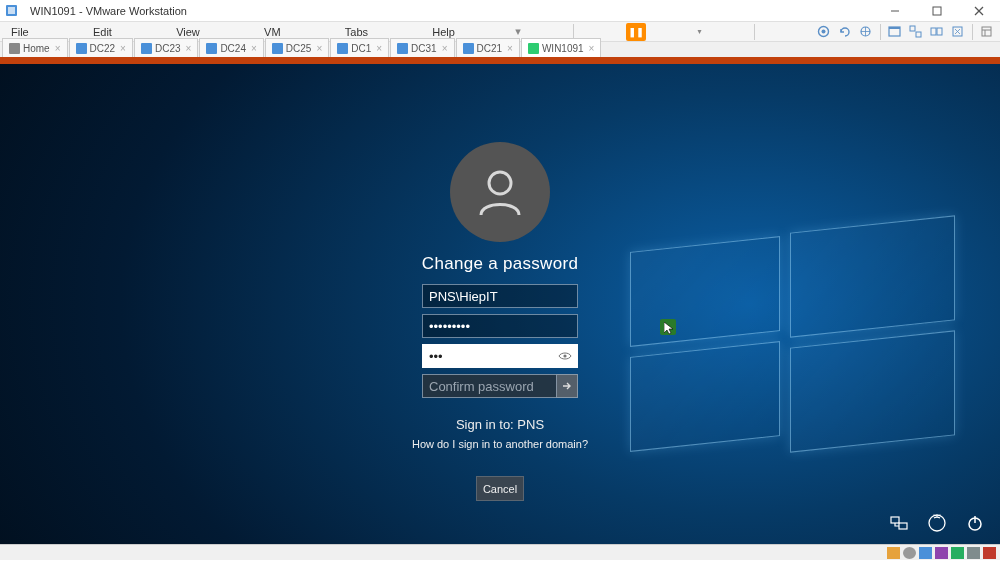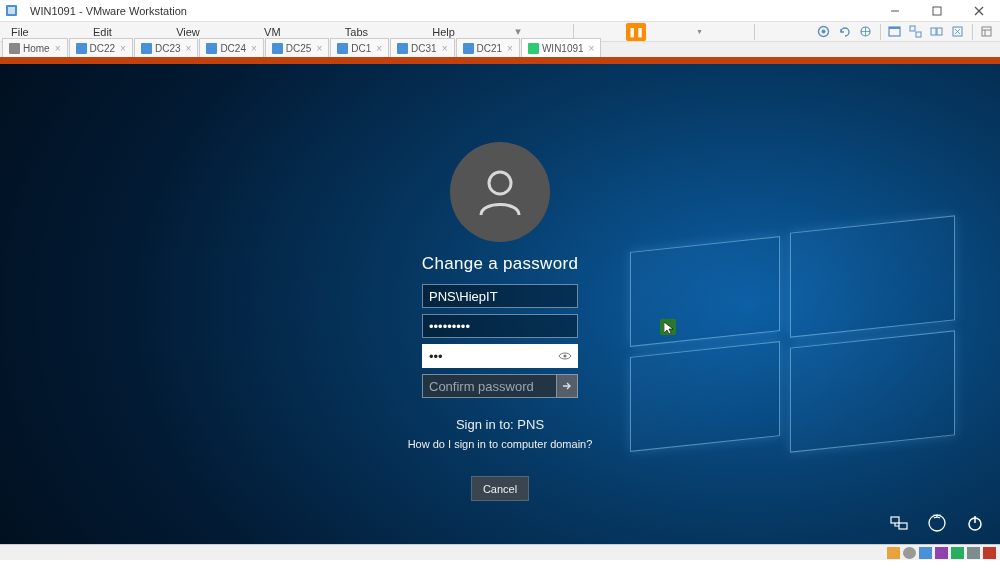--- a/index.html
+++ b/index.html
@@ -48,21 +48,21 @@
 .login h1 { font-weight: 300; font-size: 17px; margin-bottom: 10px; letter-spacing: 0.3px; }
 .field-wrap { margin: 0 auto 6px; width: 156px; position: relative; }
 .field { width: 100%; height: 24px; background: rgba(0,0,0,0.35); border: 1px solid rgba(180,200,220,0.6); color: #fff; font-size: 13px; padding: 0 6px; outline: none; }
 .field.active { background: #fff; color: #222; border-color: #fff; padding-right: 22px; }
 .field.confirm { background: rgba(40,50,60,0.85); padding-right: 39px; }
 .field::placeholder { color: #9aa5b0; }
 .reveal { position: absolute; right: 4px; top: 3px; width: 18px; height: 18px; display: flex; align-items: center; justify-content: center; cursor: pointer; color: #666; }
 .submit { position: absolute; right: 0; top: 0; width: 22px; height: 24px; background: rgba(90,100,110,0.9); border: 1px solid rgba(180,200,220,0.5); display: flex; align-items: center; justify-content: center; cursor: pointer; color: #ddd; }
 .subtext { font-size: 13px; margin-top: 19px; color: #eee; }
 .linktext { font-size: 11px; margin-top: 6px; color: #eee; cursor: pointer; }
-.cancel-btn { margin: 26px auto 0; width: 58px; height: 25px; background: #3a4550; border: 1px solid #5a6570; color: #eee; font-size: 11px; cursor: pointer; }
+.cancel-btn { margin: 26px auto 0; width: 48px; height: 25px; background: #3a4550; border: 1px solid #5a6570; color: #eee; font-size: 11px; cursor: pointer; }
 
 
 .lock-sysicons { position: absolute; right: 14px; bottom: 10px; display: flex; gap: 16px; color: #fff; }
 .lock-sysicons .si { width: 22px; height: 22px; cursor: pointer; display: flex; align-items: center; justify-content: center; }
 
 
 .cursor { position: absolute; width: 18px; height: 18px; pointer-events: none; }
 .cursor .cbox { position: absolute; width: 16px; height: 16px; background: #2a7a2a; border-radius: 2px; }
 
 
@@ -249,21 +249,21 @@
       </div>
       <div class="field-wrap">
         <input class="field confirm" type="text" placeholder="Confirm password" style="">
         <span class="submit">
           <svg width="12" height="12" viewBox="0 0 12 12">
               <path d="M2 6 L9 6 M6 3 L9 6 L6 9" fill="none" stroke="#ddd" stroke-width="1.4"></path>
             </svg>
         </span>
       </div>
       <div class="subtext">Sign in to: PNS</div>
-      <div class="linktext">How do I sign in to computer domain?</div>
+      <div class="linktext">How do I sign in to another domain?</div>
       <button class="cancel-btn">Cancel</button>
     </div>
 
     <div class="lock-sysicons">
       <div class="si">
           <svg width="20" height="20" viewBox="0 0 20 20">
             <rect x="2" y="4" width="8" height="6" fill="none" stroke="#fff" stroke-width="1.2"></rect>
             <rect x="10" y="10" width="8" height="6" fill="none" stroke="#fff" stroke-width="1.2"></rect>
             <path d="M6 10v3h4" fill="none" stroke="#fff" stroke-width="1.2"></path>
           </svg>

